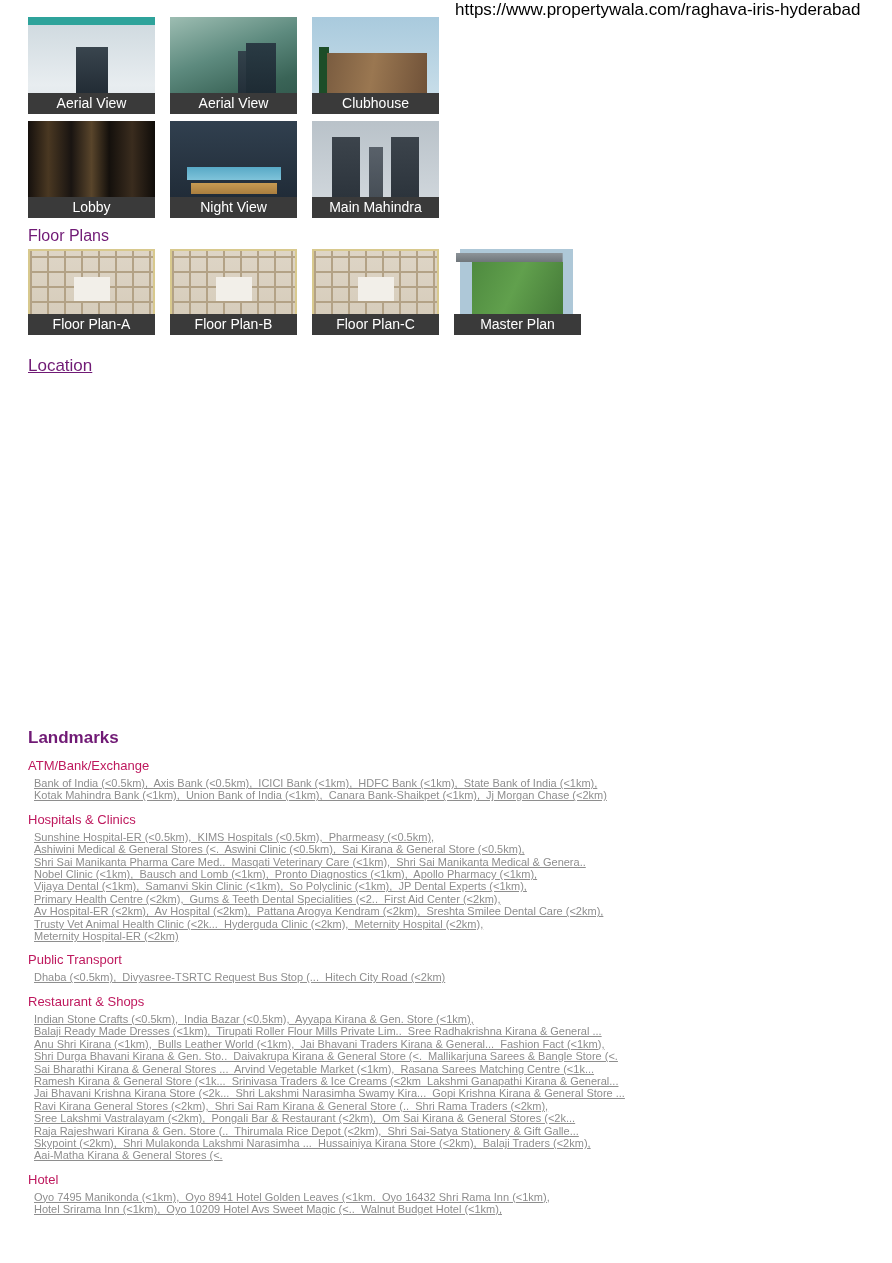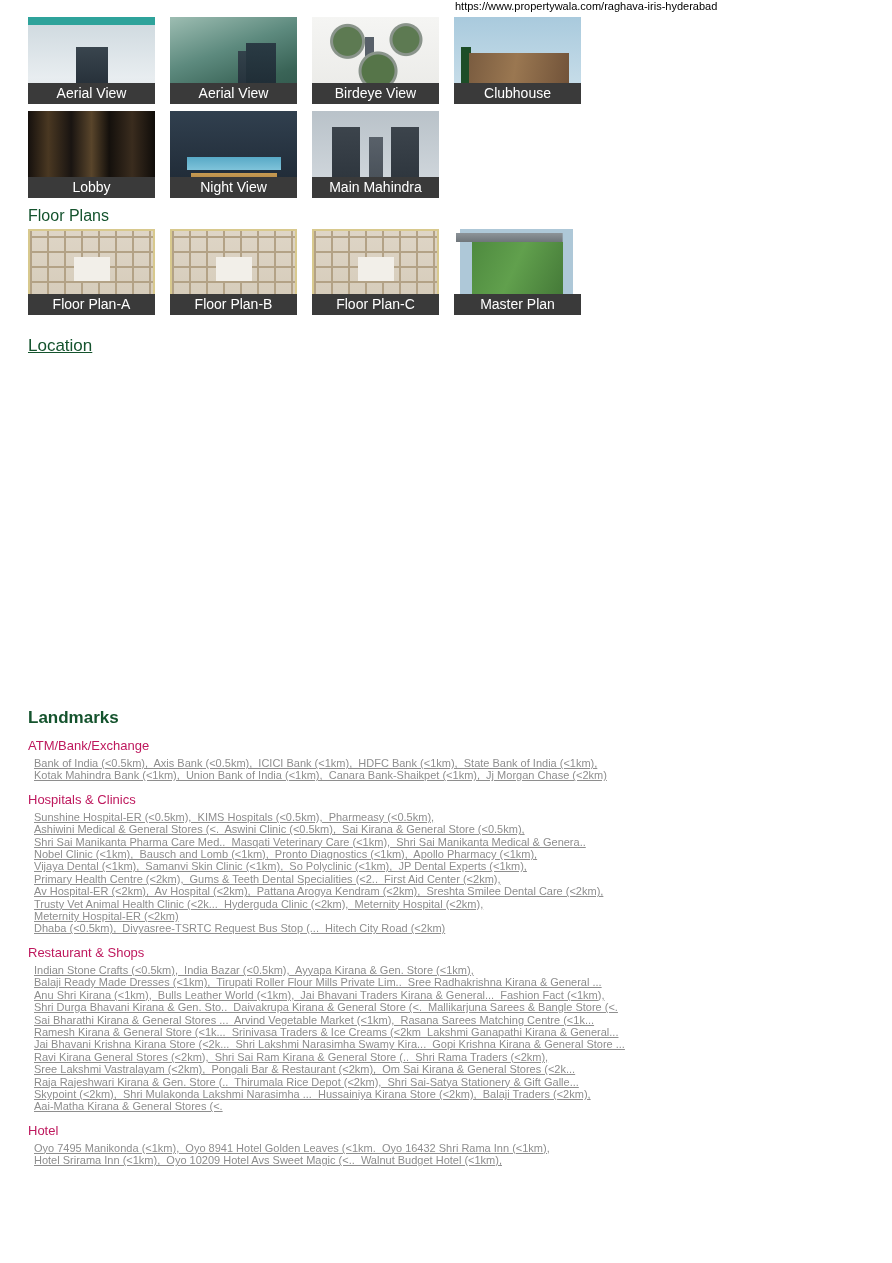--- a/index.html
+++ b/index.html
@@ -5,29 +5,29 @@
   * { margin:0; padding:0; box-sizing:border-box; }
   html,body { background:#fff; }
   body {
     width:892px; height:1263px;
     position:relative;
     overflow:hidden;
     font-family:"Liberation Sans", sans-serif;
   }
   .url-overlay {
     position:absolute; top:0; left:455px;
-    font-size:11px; color:#000;
+    font-size:17px; color:#000;
     white-space:nowrap;
   }
   .page { position:absolute; top:0; left:0; width:892px; }
   .content { padding:17px 0 0 28px; }
 
   .tile-row { display:flex; gap:15px; margin-bottom:7px; }
   .tile {
-    position:relative; width:127px; height:87px;
+    position:relative; width:127px; height:97px;
     cursor:pointer; overflow:hidden;
     background:#e8e8e8;
   }
   .tile.short { height:86px; }
   .thumb { position:absolute; inset:0; }
   .caption {
     position:absolute; left:0; right:0; bottom:0; height:21px;
     background:#3a3a3a; color:#fff;
     font-size:14px; line-height:21px; text-align:center;
     white-space:nowrap; overflow:hidden;
@@ -90,21 +90,21 @@
       linear-gradient(#ded5c6,#d4cab8);
   }
   .t-master {
     background:
       linear-gradient(#8d9499,#6f767b) 8% 4px/84% 9px no-repeat,
       linear-gradient(115deg,#4e8a3f 0%,#61a04d 45%,#427636 100%) 50% 58%/72% 74% no-repeat,
       linear-gradient(90deg,#fff 0 6px, #aec8d8 6px 94%, #fff 94%);
   }
 
   h2 {
-    font-weight:400; color:#14532d;
+    font-weight:400; color:#701a75;
     font-size:17px; line-height:21px;
   }
   .fp-heading { margin:7px 0 3px 0; font-size:16px; }
   .loc-heading { margin:20px 0 0 0;text-decoration:underline; }
   .map-area { width:820px; height:345px; background:#fff; }
   .lm-heading { margin:6px 0 2px 0;font-weight:bold; }
 
   .landmark-cat .cat-name {
     font-size:13px; color:#be185d; font-weight:400;
     margin:10px 0 4px 0;
@@ -127,24 +127,20 @@
 
     <section>
       <div class="tile-row">
         <figure class="tile">
           <div class="thumb t-aerial1"></div>
           <figcaption class="caption">Aerial View</figcaption>
         </figure>
         <figure class="tile">
           <div class="thumb t-aerial2"></div>
           <figcaption class="caption">Aerial View</figcaption>
-        </figure>
-        <figure class="tile">
-          <div class="thumb t-birdeye"></div>
-          <figcaption class="caption">Birdeye View</figcaption>
         </figure>
         <figure class="tile">
           <div class="thumb t-clubhouse"></div>
           <figcaption class="caption">Clubhouse</figcaption>
         </figure>
       </div>
       <div class="tile-row">
         <figure class="tile">
           <div class="thumb t-lobby"></div>
           <figcaption class="caption">Lobby</figcaption>
@@ -201,20 +197,21 @@
 Ashiwini Medical &amp; General Stores (&lt;.  Aswini Clinic (&lt;0.5km),  Sai Kirana &amp; General Store (&lt;0.5km),
 Shri Sai Manikanta Pharma Care Med..  Masqati Veterinary Care (&lt;1km),  Shri Sai Manikanta Medical &amp; Genera..
 Nobel Clinic (&lt;1km),  Bausch and Lomb (&lt;1km),  Pronto Diagnostics (&lt;1km),  Apollo Pharmacy (&lt;1km),
 Vijaya Dental (&lt;1km),  Samanvi Skin Clinic (&lt;1km),  So Polyclinic (&lt;1km),  JP Dental Experts (&lt;1km),
 Primary Health Centre (&lt;2km),  Gums &amp; Teeth Dental Specialities (&lt;2..  First Aid Center (&lt;2km),
 Av Hospital-ER (&lt;2km),  Av Hospital (&lt;2km),  Pattana Arogya Kendram (&lt;2km),  Sreshta Smilee Dental Care (&lt;2km),
 Trusty Vet Animal Health Clinic (&lt;2k...  Hyderguda Clinic (&lt;2km),  Meternity Hospital (&lt;2km),
 Meternity Hospital-ER (&lt;2km)</div>
       </div>
       <div class="landmark-cat">
+        <h3 class="cat-name">Public Transport</h3>
         <div class="cat-items">Dhaba (&lt;0.5km),  Divyasree-TSRTC Request Bus Stop (...  Hitech City Road (&lt;2km)</div>
       </div>
       <div class="landmark-cat">
         <h3 class="cat-name">Restaurant &amp; Shops</h3>
         <div class="cat-items">Indian Stone Crafts (&lt;0.5km),  India Bazar (&lt;0.5km),  Ayyapa Kirana &amp; Gen. Store (&lt;1km),
 Balaji Ready Made Dresses (&lt;1km),  Tirupati Roller Flour Mills Private Lim..  Sree Radhakrishna Kirana &amp; General ...
 Anu Shri Kirana (&lt;1km),  Bulls Leather World (&lt;1km),  Jai Bhavani Traders Kirana &amp; General...  Fashion Fact (&lt;1km),
 Shri Durga Bhavani Kirana &amp; Gen. Sto..  Daivakrupa Kirana &amp; General Store (&lt;.  Mallikarjuna Sarees &amp; Bangle Store (&lt;.
 Sai Bharathi Kirana &amp; General Stores ...  Arvind Vegetable Market (&lt;1km),  Rasana Sarees Matching Centre (&lt;1k...
 Ramesh Kirana &amp; General Store (&lt;1k...  Srinivasa Traders &amp; Ice Creams (&lt;2km  Lakshmi Ganapathi Kirana &amp; General...

